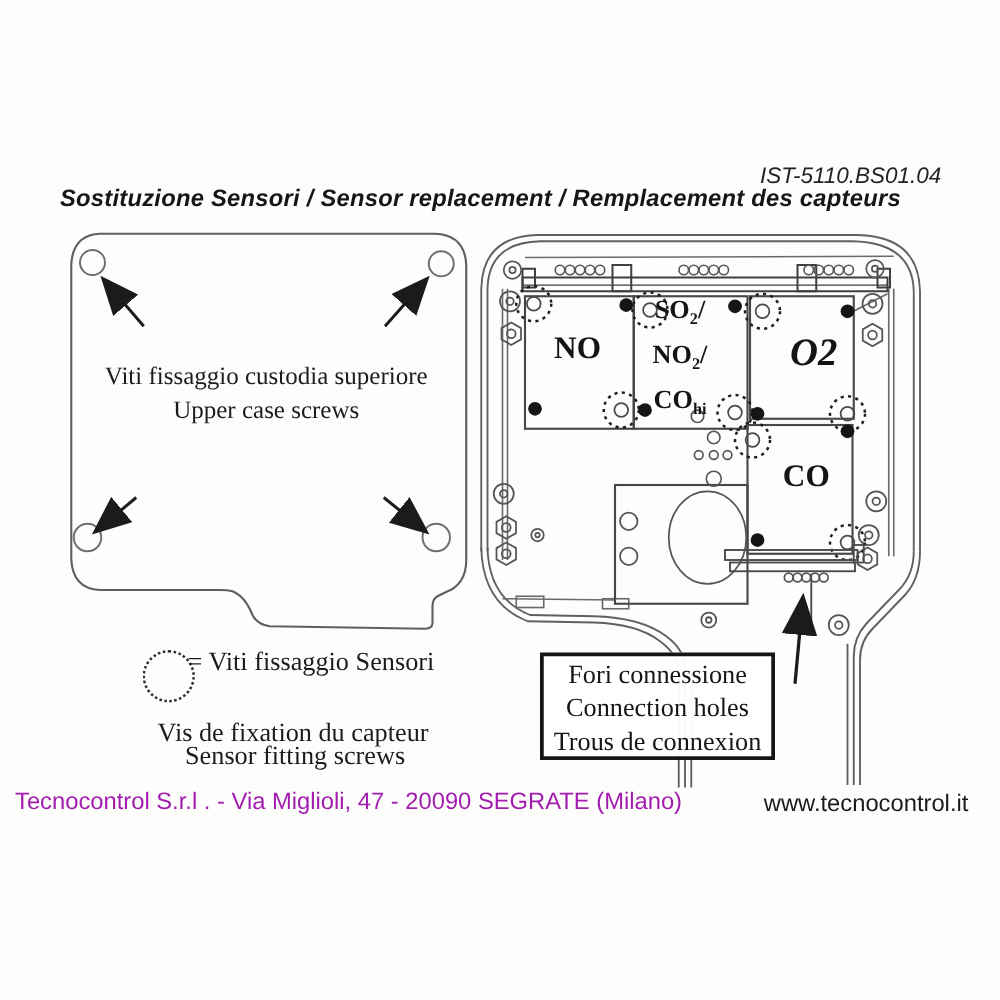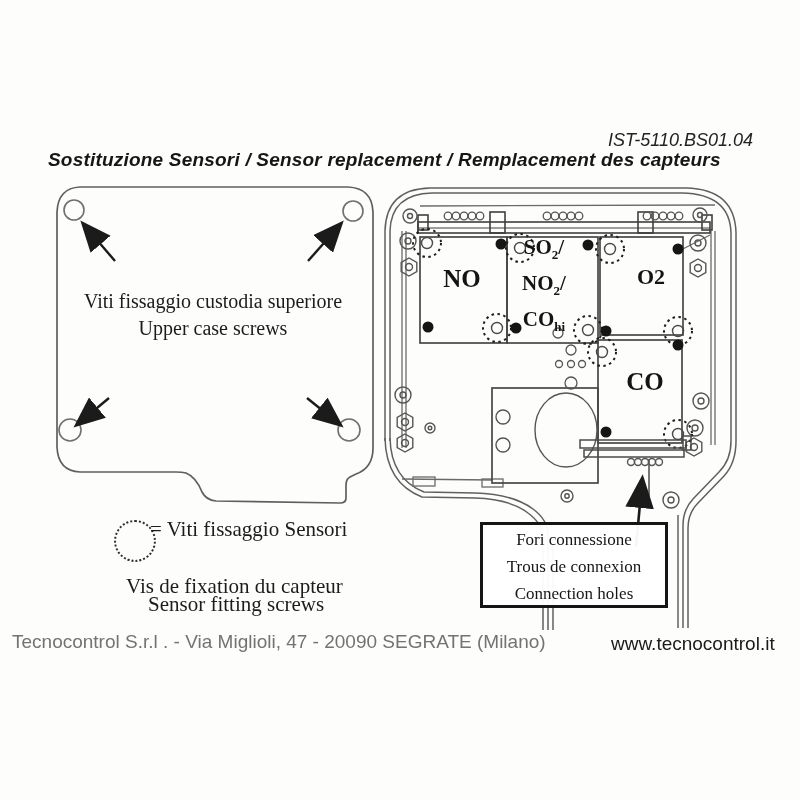--- a/index.html
+++ b/index.html
@@ -14,23 +14,23 @@
   .caption{left:78px;top:288px;width:270px;text-align:center;font-size:20px;
            line-height:27px;color:#1c1c1c;font-family:Liberation Serif, serif;}
   .legend-line{font-size:21px;color:#1c1c1c;white-space:nowrap;}
   .legend-circle{left:114px;top:520px;width:38px;height:38px;border:2.5px dotted #2d2d2d;
                  border-radius:50%;}
   .sensor-label{font-weight:bold;text-align:center;color:#141414;white-space:nowrap;}
   .mid-block{left:498px;top:233px;width:92px;text-align:center;font-weight:bold;
              font-size:21px;line-height:28px;color:#141414;}
   .sub{font-size:13px;vertical-align:-5px;}
   .conn-box{left:432px;top:522px;width:182px;height:79px;border:3px solid #151515;
-            background:rgba(255,255,255,0.96);text-align:center;font-size:17px;
-            line-height:27px;padding-top:1px;color:#161616;margin-left:48px;}
-  .footer-company{left:12px;top:631px;font-size:19px;color:#737373;white-space:nowrap;}
+            background:rgba(255,255,255,0.96);text-align:center;font-size:21px;
+            line-height:27px;padding-top:1px;color:#161616;}
+  .footer-company{left:12px;top:631px;font-size:19px;color:#a21caf;white-space:nowrap;}
   .footer-site{left:611px;top:633px;font-size:19px;color:#1a1a1a;white-space:nowrap;}
   svg{position:absolute;}
 </style>
 </head>
 <body>
 
 <div class="abs doc-number">IST-5110.BS01.04</div>
 <div class="abs page-title">Sostituzione Sensori / Sensor replacement / Remplacement des capteurs</div>
 
 <svg style="left:45px;top:180px;" width="340" height="335" viewBox="0 0 340 335">
@@ -225,23 +225,23 @@
   </g>
   <line x1="256" y1="364" x2="262" y2="299" stroke="#1b1b1b" stroke-width="2.6" marker-end="url(#ah2)"></line>
 </svg>
 
 <div class="abs sensor-label serif" style="left:432px;top:265px;width:60px;font-size:25px;">NO</div>
 <div class="abs mid-block serif">
   <div><span>SO</span><span class="sub">2</span><span>/</span></div>
   <div><span>NO</span><span class="sub">2</span><span>/</span></div>
   <div><span>CO</span><span class="sub">hi</span><span></span></div>
 </div>
-<div class="abs sensor-label serif" style="left:621px;top:264px;width:60px;font-size:22px;">O2</div>
+<div class="abs sensor-label serif" style="left:621px;top:264px;width:60px;font-size:31px;font-style:italic;">O2</div>
 <div class="abs sensor-label serif" style="left:615px;top:368px;width:60px;font-size:25px;">CO</div>
 
 <div class="abs conn-box serif">
   <div>Fori connessione</div>
+  <div>Connection holes</div>
   <div>Trous de connexion</div>
-  <div>Connection holes</div>
 </div>
 
 <div class="abs footer-company">Tecnocontrol S.r.l . - Via Miglioli, 47 - 20090 SEGRATE (Milano)</div>
 <div class="abs footer-site">www.tecnocontrol.it</div>
 
 </body></html>

